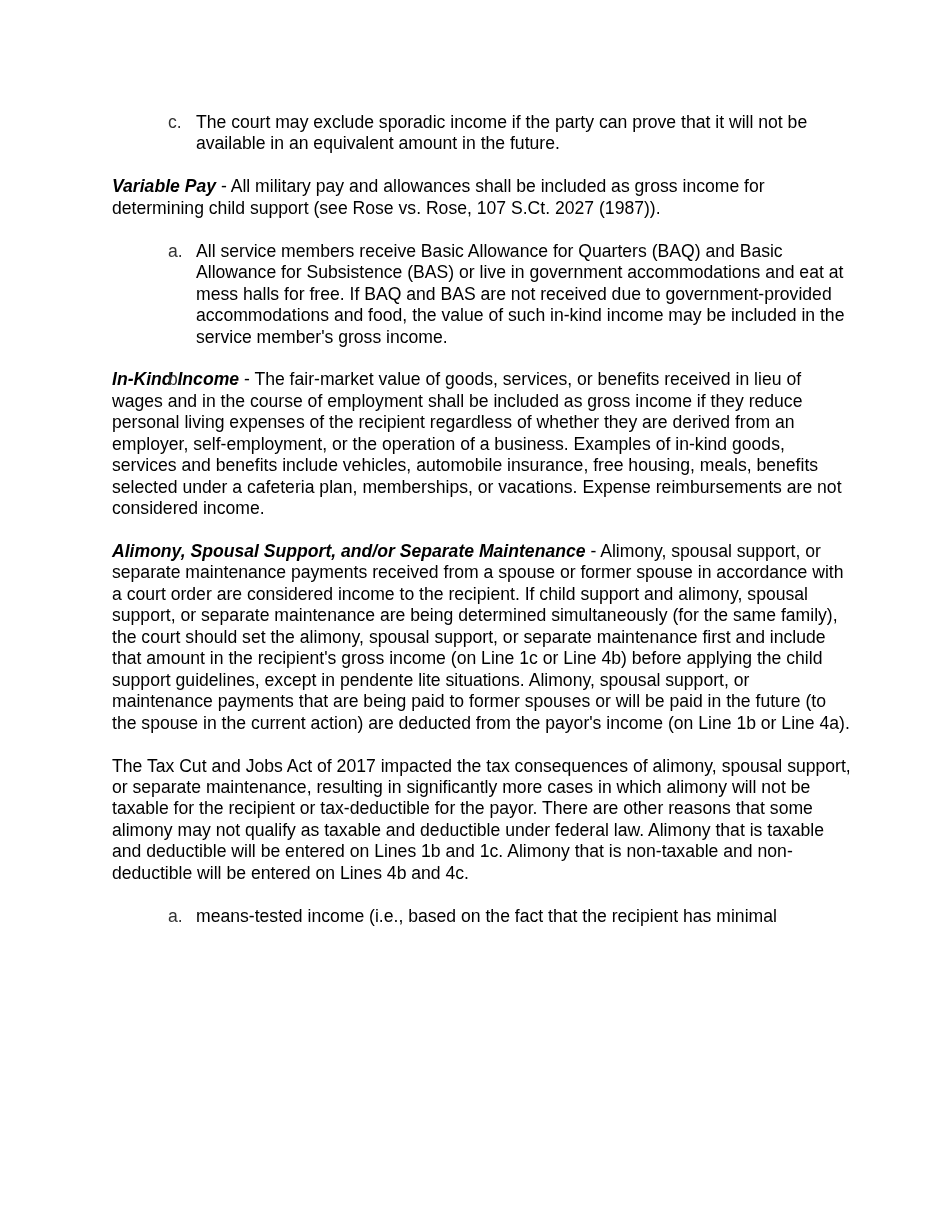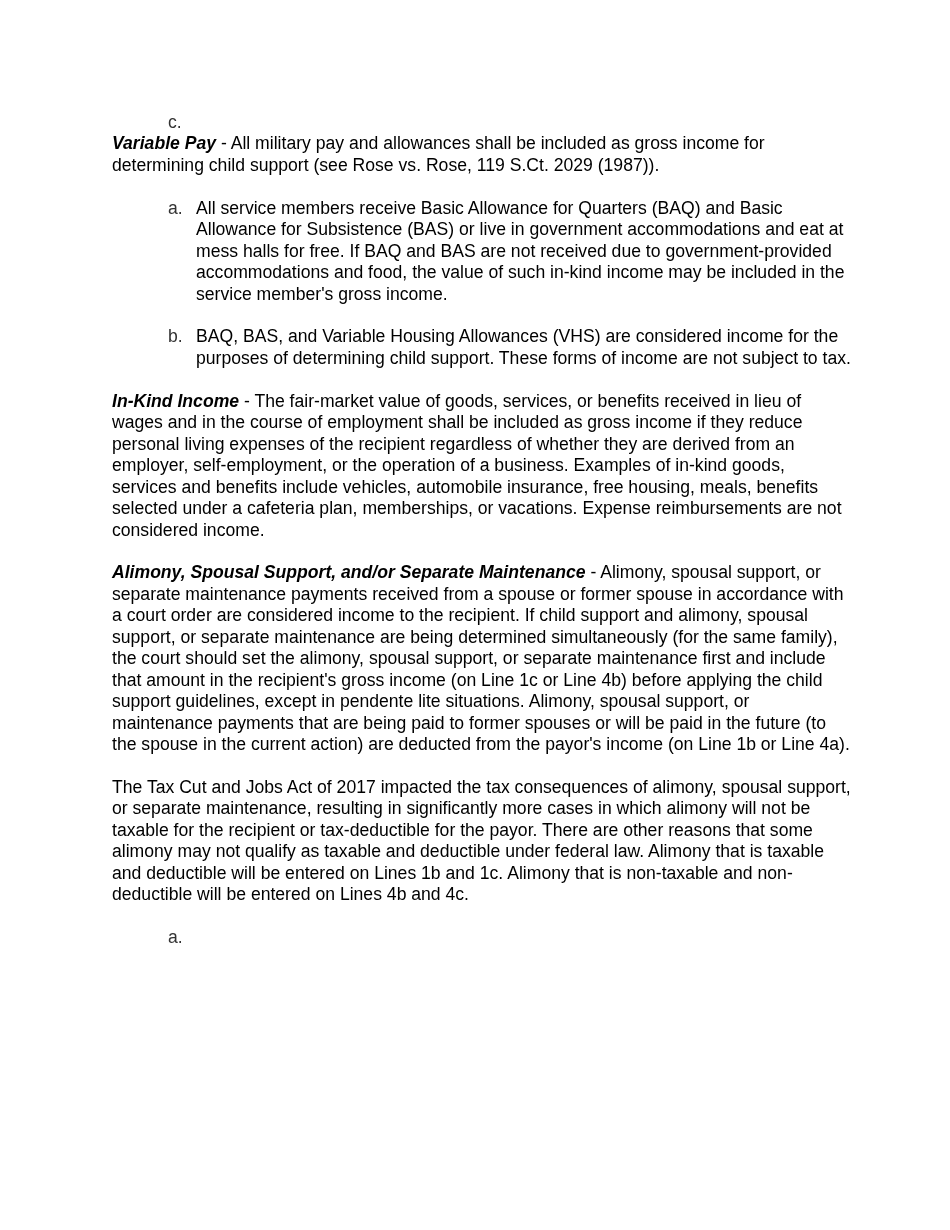--- a/index.html
+++ b/index.html
@@ -20,42 +20,43 @@
   .item-text { display: block; }
 </style>
 </head>
 <body>
 
 <div class="page">
 
   <ol class="list">
     <li>
       <span class="marker">c.</span>
+      <span class="item-text">The court may exclude sporadic income if the party can prove that it will not be available in an equivalent amount in the future.</span>
     </li>
   </ol>
 
-  <p><span class="run-head">Variable Pay</span><span> - </span><span>All military pay and allowances shall be included as gross income for determining child support (see Rose vs. Rose, 119 S.Ct. 2029 (1987)).</span></p>
+  <p><span class="run-head">Variable Pay</span><span> - </span><span>All military pay and allowances shall be included as gross income for determining child support (see Rose vs. Rose, 107 S.Ct. 2027 (1987)).</span></p>
 
   <ol class="list">
     <li>
       <span class="marker">a.</span>
       <span class="item-text">All service members receive Basic Allowance for Quarters (BAQ) and Basic Allowance for Subsistence (BAS) or live in government accommodations and eat at mess halls for free. If BAQ and BAS are not received due to government-provided accommodations and food, the value of such in-kind income may be included in the service member's gross income.</span>
     </li>
     <li>
       <span class="marker">b.</span>
-      <span class="item-text">BAQ, BAS, and Variable Housing Allowances (VHS) are considered income for the purposes of determining child support. These forms of income are not subject to tax.</span>
     </li>
   </ol>
 
   <p><span class="run-head">In-Kind Income</span><span> - </span><span>The fair-market value of goods, services, or benefits received in lieu of wages and in the course of employment shall be included as gross income if they reduce personal living expenses of the recipient regardless of whether they are derived from an employer, self-employment, or the operation of a business. Examples of in-kind goods, services and benefits include vehicles, automobile insurance, free housing, meals, benefits selected under a cafeteria plan, memberships, or vacations. Expense reimbursements are not considered income.</span></p>
 
   <p><span class="run-head">Alimony, Spousal Support, and/or Separate Maintenance</span><span> - </span><span>Alimony, spousal support, or separate maintenance payments received from a spouse or former spouse in accordance with a court order are considered income to the recipient. If child support and alimony, spousal support, or separate maintenance are being determined simultaneously (for the same family), the court should set the alimony, spousal support, or separate maintenance first and include that amount in the recipient's gross income (on Line 1c or Line 4b) before applying the child support guidelines, except in pendente lite situations. Alimony, spousal support, or maintenance payments that are being paid to former spouses or will be paid in the future (to the spouse in the current action) are deducted from the payor's income (on Line 1b or Line 4a).</span></p>
 
   <p><span>The Tax Cut and Jobs Act of 2017 impacted the tax consequences of alimony, spousal support, or separate maintenance, resulting in significantly more cases in which alimony will not be taxable for the recipient or tax-deductible for the payor. There are other reasons that some alimony may not qualify as taxable and deductible under federal law. Alimony that is taxable and deductible will be entered on Lines 1b and 1c. Alimony that is non-taxable and non-deductible will be entered on Lines 4b and 4c.</span></p>
 
 
   <ol class="list">
     <li>
       <span class="marker">a.</span>
+      <span class="item-text">means-tested income (i.e., based on the fact that the recipient has minimal</span>
     </li>
   </ol>
 
 </div>
 
 </body></html>

